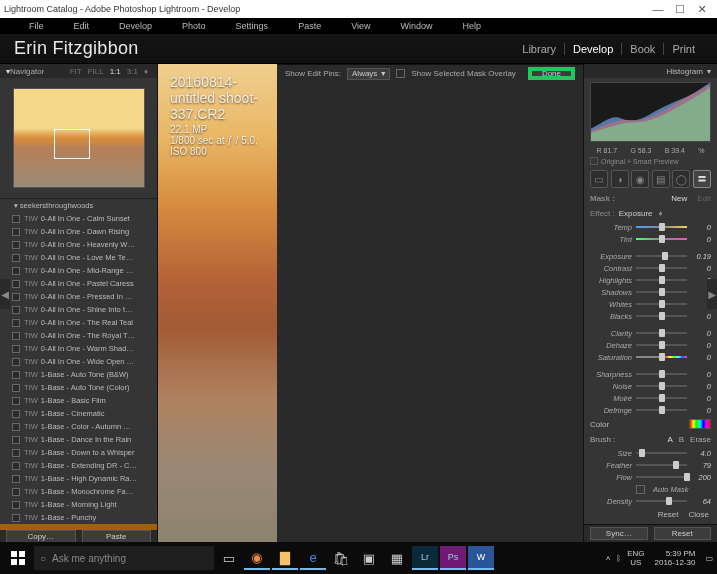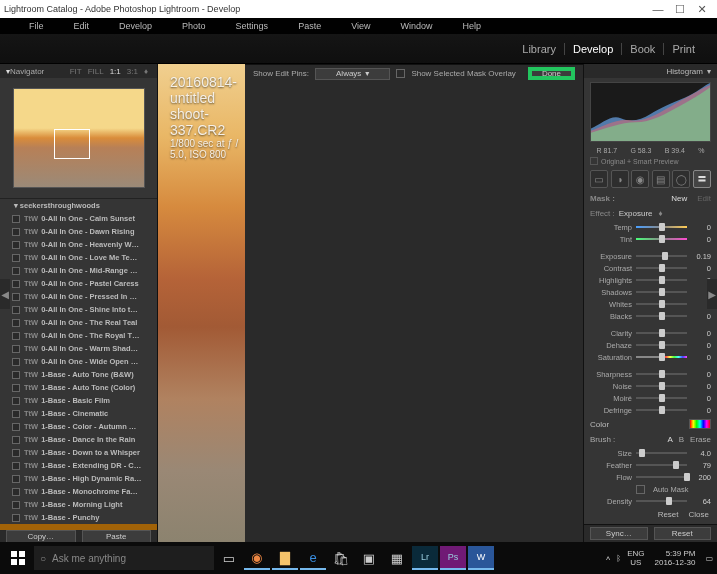--- a/index.html
+++ b/index.html
@@ -28,21 +28,21 @@
 
 .left { width: 158px; background: #353535; display: flex; flex-direction: column; border-right: 1px solid #111; }
 .nav-head { height: 14px; background: #292929; display: flex; align-items: center; padding: 0 6px; font-size: 8px; color: #aaa; }
 .nav-head .sp { flex: 1; }
 .nav-head .tab { padding: 0 3px; color: #777; }
 .nav-head .tab.a { color: #ddd; }
 .nav-thumb { height: 120px; padding: 8px 10px; display: flex; align-items: center; justify-content: center; }
 .nav-img { width: 132px; height: 100px; background: linear-gradient(#f5d88a 0%, #f5d88a 40%, #d98c3a 50%, #b78057 60%, #9b8a78 100%); border: 1px solid #555; position: relative; }
 .nav-img .rect { position: absolute; left: 40px; top: 40px; width: 36px; height: 30px; border: 1px solid #fff; }
 .presets { flex: 1; overflow: hidden; background: #353535; border-top: 1px solid #222; }
-.preset-row { height: 13px; display: flex; align-items: center; padding-left: 24px; font-size: 7.5px; color: #bbb; position: relative; font-weight: bold; }
+.preset-row { height: 13px; display: flex; align-items: center; padding-left: 24px; font-size: 7.5px; color: #bbb; position: relative; }
 .preset-row .ico { position: absolute; left: 12px; width: 8px; height: 8px; border: 1px solid #666; background: #2a2a2a; }
 .preset-row .pre { color: #888; margin-right: 3px; }
 .left-bot { height: 18px; background: #2a2a2a; display: flex; align-items: center; padding: 0 6px; gap: 6px; border-top: 6px solid #a16207; }
 .left-bot .btn { flex: 1; height: 13px; background: #3c3c3c; border: 1px solid #555; color: #ccc; font-size: 8px; display: flex; align-items: center; justify-content: center; }
 
 
 .center { flex: 1; position: relative; background: #2a2a2a; display: flex; flex-direction: row; }
 .canvas { flex: 1; position: relative; overflow: hidden; background: linear-gradient(#f0cf8f 0%, #e9b766 15%, #d68a3e 30%, #b56338 45%, #a25a35 55%, #b08260 70%, #9a8875 85%, #8c836f 100%); }
 .overlay-text { position: absolute; top: 10px; left: 12px; color: rgba(255,255,255,.85); text-shadow: 0 1px 2px rgba(0,0,0,.6); }
 .overlay-text .fn { font-size: 14px; font-weight: 400; }
@@ -53,21 +53,21 @@
 .chair .back { position: absolute; left: 20px; top: 40px; width: 140px; height: 140px; background: #a01818; border-radius: 8px; box-shadow: inset -20px -20px 40px rgba(0,0,0,.5), 6px 0 0 rgba(255,120,40,.6); }
 .chair .hat { position: absolute; left: 50px; top: 0; width: 110px; height: 55px; background: #c7a874; border-radius: 50% 50% 45% 45%; box-shadow: inset -10px -6px 18px rgba(0,0,0,.35); }
 .chair .legL { position: absolute; left: 10px; top: 150px; width: 4px; height: 90px; background: #111; transform: rotate(12deg); box-shadow: 2px 0 0 #ff7a2a; }
 .chair .legR { position: absolute; left: 160px; top: 150px; width: 4px; height: 90px; background: #111; transform: rotate(-12deg); box-shadow: -2px 0 0 #ff7a2a; }
 .person2 { position: absolute; left: 330px; top: 170px; width: 100px; height: 160px; }
 .person2 .torso { position: absolute; left: 10px; top: 40px; width: 80px; height: 120px; background: #1a1410; border-radius: 14px 14px 8px 8px; box-shadow: 4px 0 0 rgba(255,120,40,.5); }
 .person2 .head { position: absolute; left: 34px; top: 6px; width: 38px; height: 40px; background: #8a5a3a; border-radius: 50%; }
 .person2 .arm { position: absolute; left: -8px; top: 30px; width: 60px; height: 14px; background: #8a5a3a; border-radius: 7px; transform: rotate(-60deg); }
 .dot { position: absolute; left: 215px; top: 270px; width: 8px; height: 8px; background: #fff; border-radius: 50%; box-shadow: 0 0 4px #fff; }
 .center-bot { height: 18px; background: #2a2a2a; display: flex; align-items: center; padding: 0 8px; gap: 6px; border-top: 1px solid #111; font-size: 8px; color: #aaa; }
-.center-bot .sel { background: #3c3c3c; border: 1px solid #555; padding: 0 20px; height: 12px; display: flex; align-items: center; color: #ccc; }
+.center-bot .sel { background: #3c3c3c; border: 1px solid #555; padding: 0 4px; height: 12px; display: flex; align-items: center; color: #ccc; }
 .center-bot .chk { width: 9px; height: 9px; border: 1px solid #666; }
 .center-bot .sp { flex: 1; }
 .center-bot .done { background: #3c3c3c; border: 4px solid #22c55e; padding: 0 10px; height: 13px; display: flex; align-items: center; color: #ccc; }
 
 
 .right { width: 134px; background: #353535; display: flex; flex-direction: column; border-left: 1px solid #111; font-size: 8px; color: #bbb; }
 .r-head { height: 14px; background: #292929; display: flex; align-items: center; justify-content: flex-end; padding: 0 6px; }
 .histo { height: 60px; margin: 4px 6px; background: #1a1a1a; border: 1px solid #444; position: relative; overflow: hidden; }
 .histo svg { width: 100%; height: 100%; }
 .rgbrow { display: flex; justify-content: space-around; font-size: 7px; padding: 1px 6px; color: #aaa; }
@@ -75,21 +75,21 @@
 .origrow .c { width: 8px; height: 8px; border: 1px solid #555; }
 .tools { display: flex; justify-content: space-between; padding: 3px 6px; }
 .tool { width: 18px; height: 18px; border: 1px solid #555; background: #2e2e2e; border-radius: 2px; display:flex; align-items:center; justify-content:center; color:#888; font-size:10px; }
 .tool.active { background: #444; border-color: #888; color:#ddd; }
 .maskrow { display: flex; align-items: center; padding: 3px 6px; gap: 4px; }
 .maskrow .lbl { color: #888; font-weight: bold; }
 .maskrow .new { color: #ddd; margin-left: auto; }
 .maskrow .edit { color: #666; margin-left: 6px; }
 .effectrow { display: flex; padding: 3px 6px; gap: 4px; color: #888; }
 .sliders { padding: 0 6px; }
-.sli { display: flex; align-items: center; height: 12px; gap: 4px; }
+.sli { display: flex; align-items: center; height: 12px; gap: 4px; font-style: italic; }
 .sli .lbl { width: 42px; text-align: right; color: #aaa; font-size: 7.5px; }
 .sli .track { flex: 1; height: 2px; background: #555; position: relative; }
 .sli .track.grad-temp { background: linear-gradient(90deg,#4aa0ff,#888,#ffcc55); }
 .sli .track.grad-tint { background: linear-gradient(90deg,#4aff7a,#888,#ff4ad0); }
 .sli .track.grad-sat { background: linear-gradient(90deg,#888,#888 50%,#f44,#ff4,#4f4,#4ff,#44f,#f4f); }
 .sli .knob { position: absolute; top: -3px; width: 6px; height: 8px; background: #ccc; border-radius: 1px; }
 .sli .val { width: 20px; text-align: right; color: #ccc; font-size: 7.5px; }
 .gap { height: 5px; }
 .colorrow { display: flex; align-items: center; padding: 3px 6px; gap: 4px; }
 .colorrow .sw { width: 22px; height: 10px; background: linear-gradient(90deg,#f00,#ff0,#0f0,#0ff,#00f,#f0f,#f00); border: 1px solid #555; margin-left: auto; }
@@ -127,20 +127,21 @@
   <span>Develop</span>
   <span>Photo</span>
   <span>Settings</span>
   <span>Paste</span>
   <span>View</span>
   <span>Window</span>
   <span>Help</span>
 </div>
 
 <div class="idbar">
+  <span class="name">Erin Fitzgibbon</span>
   <span class="spacer"></span>
   <span class="mod">Library</span>
   <span class="mod active">Develop</span>
   <span class="mod">Book</span>
   <span class="mod">Print</span>
 </div>
 
 <div class="main">
 
   <div class="left">
@@ -287,20 +288,21 @@
     <div class="left-bot">
       <div class="btn">Copy…</div>
       <div class="btn">Paste</div>
     </div>
   </div>
 
   <div class="center">
     <div class="canvas">
       <div class="overlay-text">
         <div class="fn">20160814-untitled shoot-337.CR2</div>
+        <div class="mp">22.1 MP</div>
         <div class="ex">1/800 sec at ƒ / 5.0, ISO 800</div>
       </div>
       <div class="chair">
         <div class="hat"></div>
           <div class="back"></div>
           <div class="legL"></div>
           <div class="legR"></div>
       </div>
       <div class="person2">
         <div class="head"></div>

